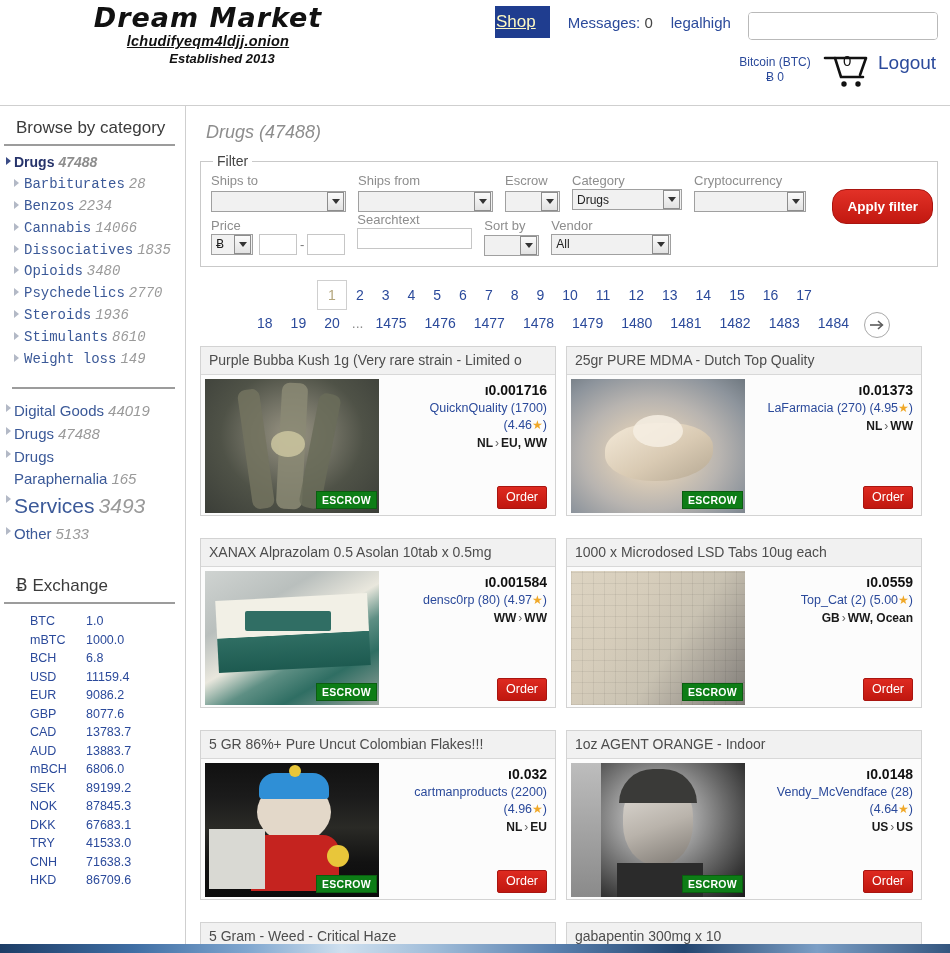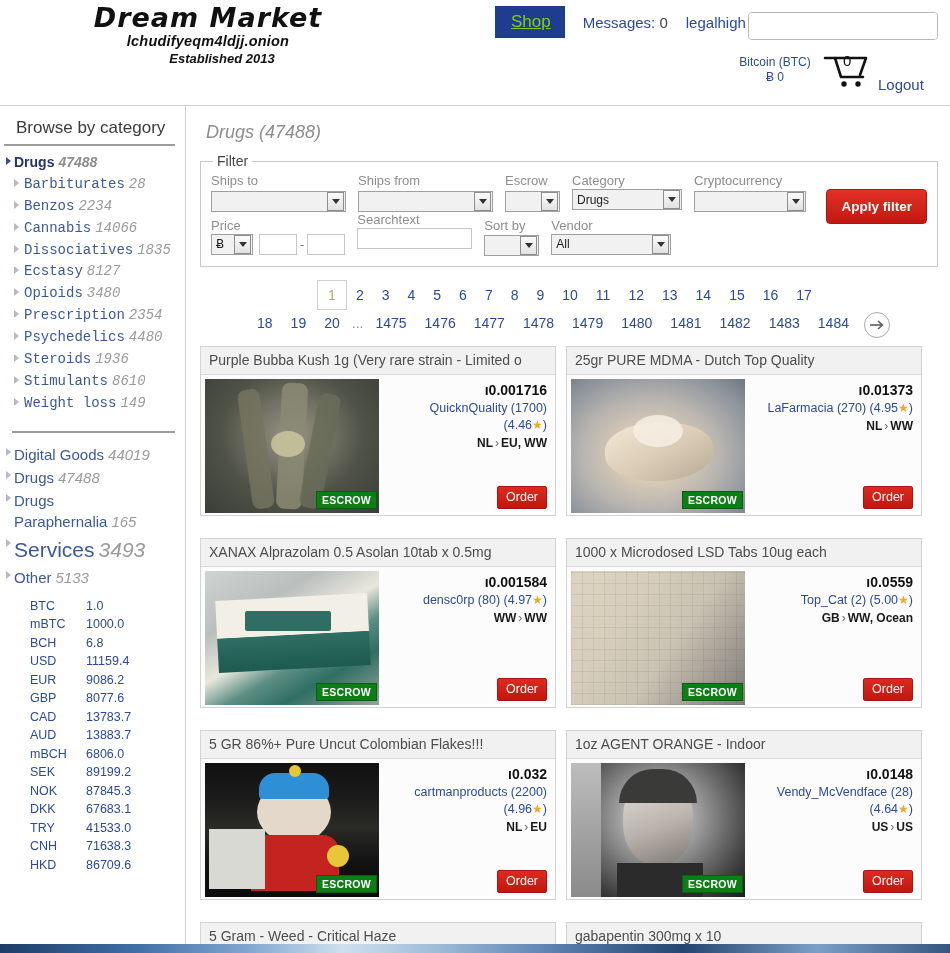--- a/index.html
+++ b/index.html
@@ -41,41 +41,42 @@
     color: #111;
     line-height: 1.05;
   }
   .logo-onion {
     font-size: 14.5px;
     font-weight: bold;
     font-style: italic;
     color: #111;
     margin-top: 1px;
     letter-spacing: 0.2px;
+    text-decoration: underline;
   }
   .logo-est {
     font-size: 13px;
     font-weight: bold;
     font-style: italic;
     color: #111;
     margin-top: 2px;
     padding-left: 28px;
   }
 
   .nav-row {
     position: absolute;
     left: 495px; top: 6px;
     display: flex;
     align-items: center;
   }
   .shop-btn {
     background: #1f3d8f;
-    color: #84cc16;
+    color: #fef9c3;
     font-size: 17px;
-    padding: 7px 14px 8px 16px;
+    padding: 7px 14px 8px 1px;
     line-height: 1;
     display: inline-block;
   }
   .nav-link {
     color: #2b4a9b;
     font-size: 15px;
     margin-left: 18px;
     text-decoration: none;
     white-space: nowrap;
   }
@@ -123,23 +124,23 @@
     width: 50px; height: 36px;
   }
   .cart-count {
     position: absolute;
     left: 21px; top: -1px;
     font-size: 15px;
     color: #111;
   }
   .logout {
     position: absolute;
-    left: 878px; top: 76px;
+    left: 878px; top: 52px;
     color: #2b4a9b;
-    font-size: 15px;
+    font-size: 19px;
     text-decoration: none;
   }
 
   
   #body-wrap {
     position: relative;
     display: flex;
     height: 839px;
   }
   #sidebar {
@@ -207,21 +208,21 @@
   
   .page-title {
     font-size: 18px;
     font-style: italic;
     color: #8d8d8d;
     margin: 8px 0 10px 6px;
   }
   fieldset.filter {
     border: 1px solid #c9c9c9;
     margin: 0 0 8px 0;
-    padding: 4px 10px 10px 10px;
+    padding: 4px 4px 10px 10px;
   }
   fieldset.filter > legend {
     font-size: 14px;
     color: #444;
     padding: 0 4px;
     margin-left: 2px;
   }
   .filter-grid {
     display: flex;
     align-items: flex-start;
@@ -283,21 +284,21 @@
   .dash { margin: 0 3px; color: #777; }
   .searchtext-in { width: 115px; height: 21px; }
   .apply-btn {
     background: #d7231c;
     background: linear-gradient(#e23127,#c21810);
     border: 1px solid #a91510;
     color: #fff;
     font-weight: bold;
     font-size: 13.5px;
     padding: 9px 14px;
-    border-radius: 4px;
+    border-radius: 14px;
     margin: 16px 0 0 8px;
     cursor: pointer;
     white-space: nowrap;
   }
 
   
   .pager {
     text-align: center;
     padding: 6px 0 8px 0;
     line-height: 2.0;
@@ -474,39 +475,41 @@
     <div id="sidebar">
 
       <div class="side-head">Browse by category</div>
 
       <ul class="cat-list" id="cat-list">
           <li class="lvl0 active"><i class="arrow"></i><a class="cat-name" href="#">Drugs</a><span class="cat-count">47488</span></li>
           <li class="lvl1"><i class="arrow"></i><a class="cat-name" href="#">Barbiturates</a><span class="cat-count">28</span></li>
           <li class="lvl1"><i class="arrow"></i><a class="cat-name" href="#">Benzos</a><span class="cat-count">2234</span></li>
           <li class="lvl1"><i class="arrow"></i><a class="cat-name" href="#">Cannabis</a><span class="cat-count">14066</span></li>
           <li class="lvl1"><i class="arrow"></i><a class="cat-name" href="#">Dissociatives</a><span class="cat-count">1835</span></li>
-          <li class="lvl1"><i class="arrow"></i><a class="cat-name" href="#">Ecstasy</a><span class="cat-count">8127</span></li>
           <li class="lvl1"><i class="arrow"></i><a class="cat-name" href="#">Opioids</a><span class="cat-count">3480</span></li>
-          <li class="lvl1"><i class="arrow"></i><a class="cat-name" href="#">Prescription</a><span class="cat-count">2354</span></li>
-          <li class="lvl1"><i class="arrow"></i><a class="cat-name" href="#">Psychedelics</a><span class="cat-count">4480</span></li>
+          <li class="lvl1"><i class="arrow"></i><a class="cat-name" href="#">Psychedelics</a><span class="cat-count">2770</span></li>
           <li class="lvl1"><i class="arrow"></i><a class="cat-name" href="#">Steroids</a><span class="cat-count">1936</span></li>
           <li class="lvl1"><i class="arrow"></i><a class="cat-name" href="#">Stimulants</a><span class="cat-count">8610</span></li>
           <li class="lvl1"><i class="arrow"></i><a class="cat-name" href="#">Weight loss</a><span class="cat-count">149</span></li>
         </ul>
 
       <div class="side-sep"></div>
 
       <ul class="cat-list" id="top-cat-list">
           <li class="lvl0" style="font-size: 15px;"><i class="arrow" style="border-left-color:#b3b9c6"></i><a class="cat-name" href="#">Digital Goods</a><span class="cat-count">44019</span></li>
           <li class="lvl0" style="font-size: 15px;"><i class="arrow" style="border-left-color:#b3b9c6"></i><a class="cat-name" href="#">Drugs</a><span class="cat-count">47488</span></li>
           <li class="lvl0" style="font-size: 15px;"><i class="arrow" style="border-left-color:#b3b9c6"></i><a class="cat-name" href="#">Drugs Paraphernalia</a><span class="cat-count">165</span></li>
           <li class="lvl0" style="font-size: 21px;"><i class="arrow" style="border-left-color:#b3b9c6"></i><a class="cat-name" href="#">Services</a><span class="cat-count">3493</span></li>
           <li class="lvl0" style="font-size: 15px;"><i class="arrow" style="border-left-color:#b3b9c6"></i><a class="cat-name" href="#">Other</a><span class="cat-count">5133</span></li>
         </ul>
 
+      <div class="side-head exch exch-head">
+        <span class="bsym">Ƀ</span>
+        <span>Exchange</span>
+      </div>
 
       <table class="exch-table">
         <tbody id="exch-body">
             <tr>
               <td class="cur">BTC</td>
               <td class="val">1.0</td>
             </tr>
             <tr>
               <td class="cur">mBTC</td>
               <td class="val">1000.0</td>

